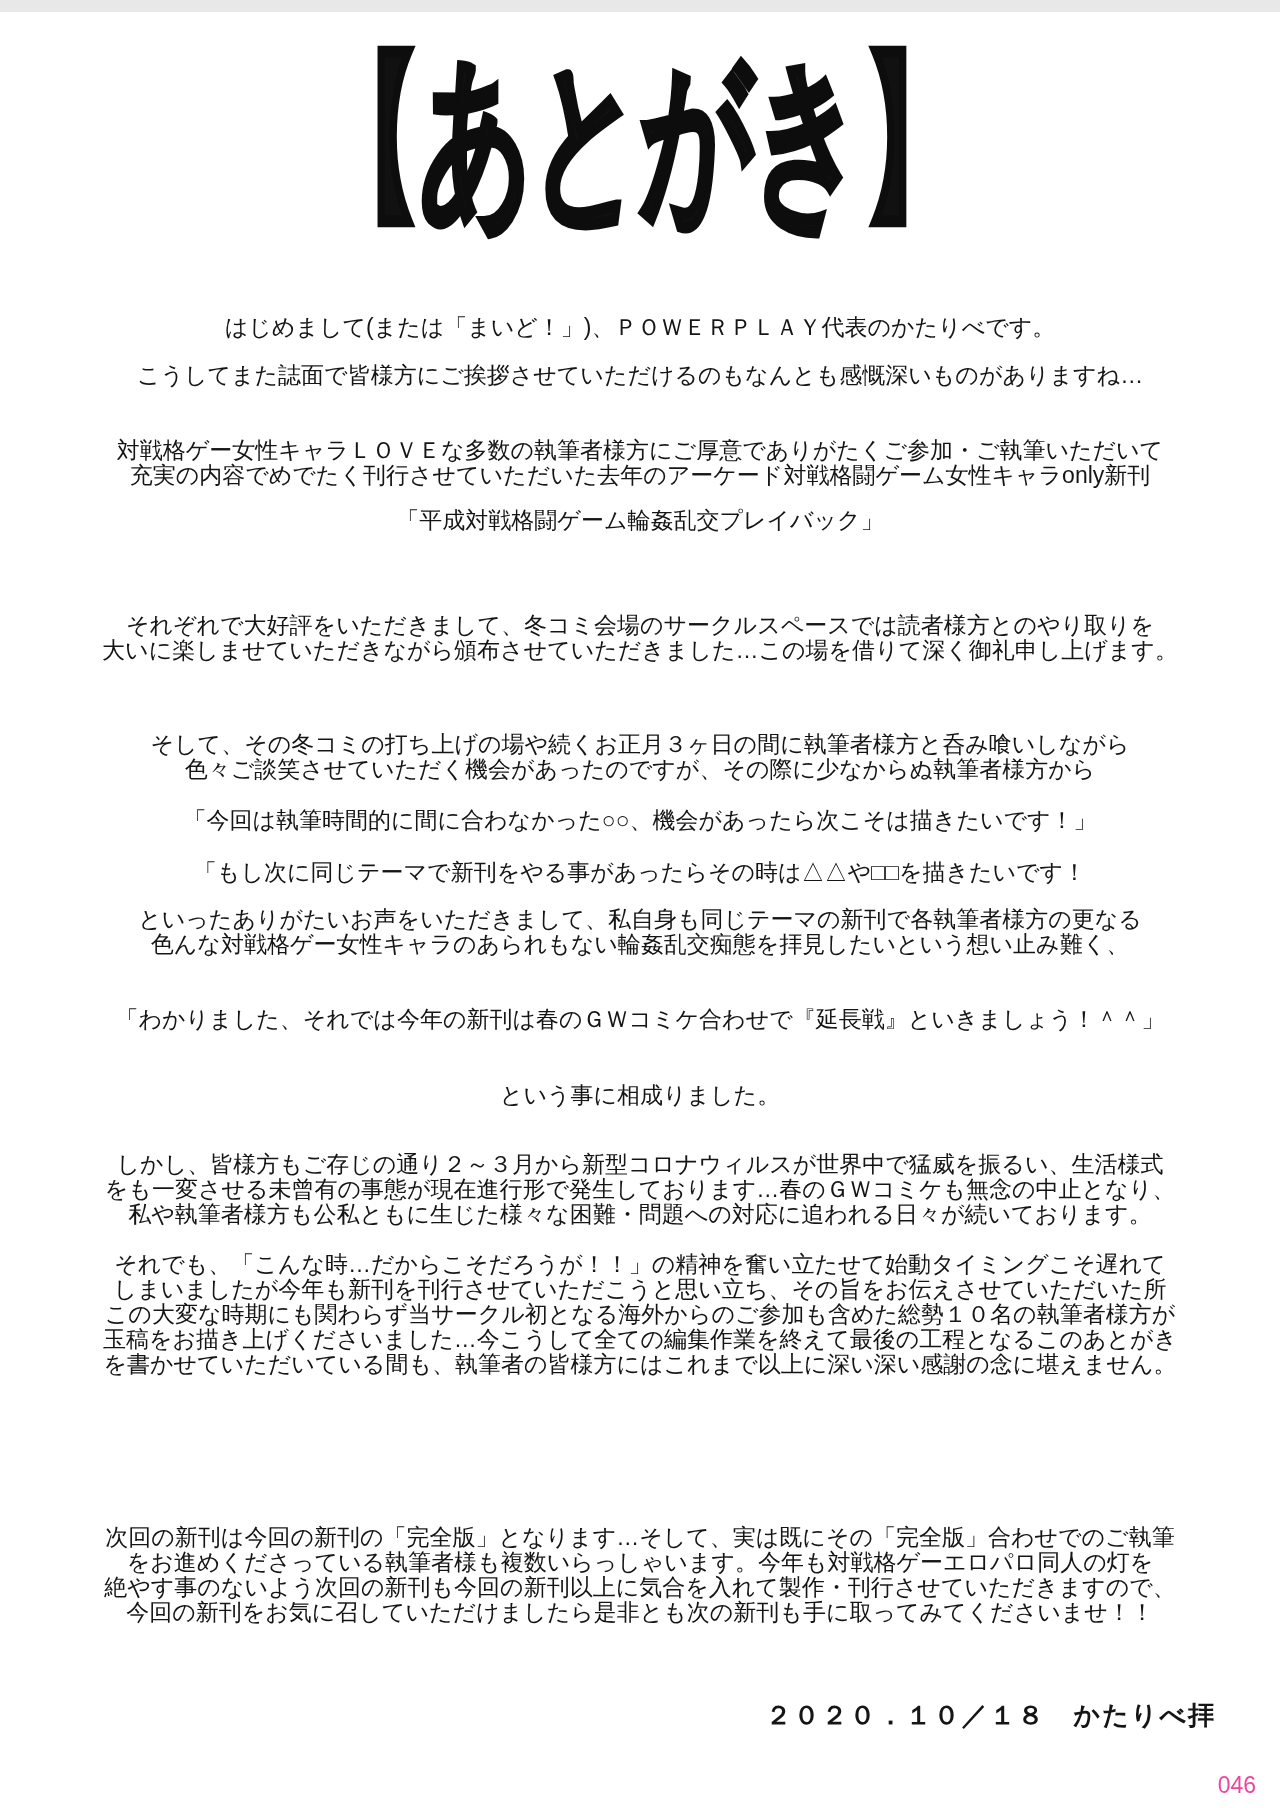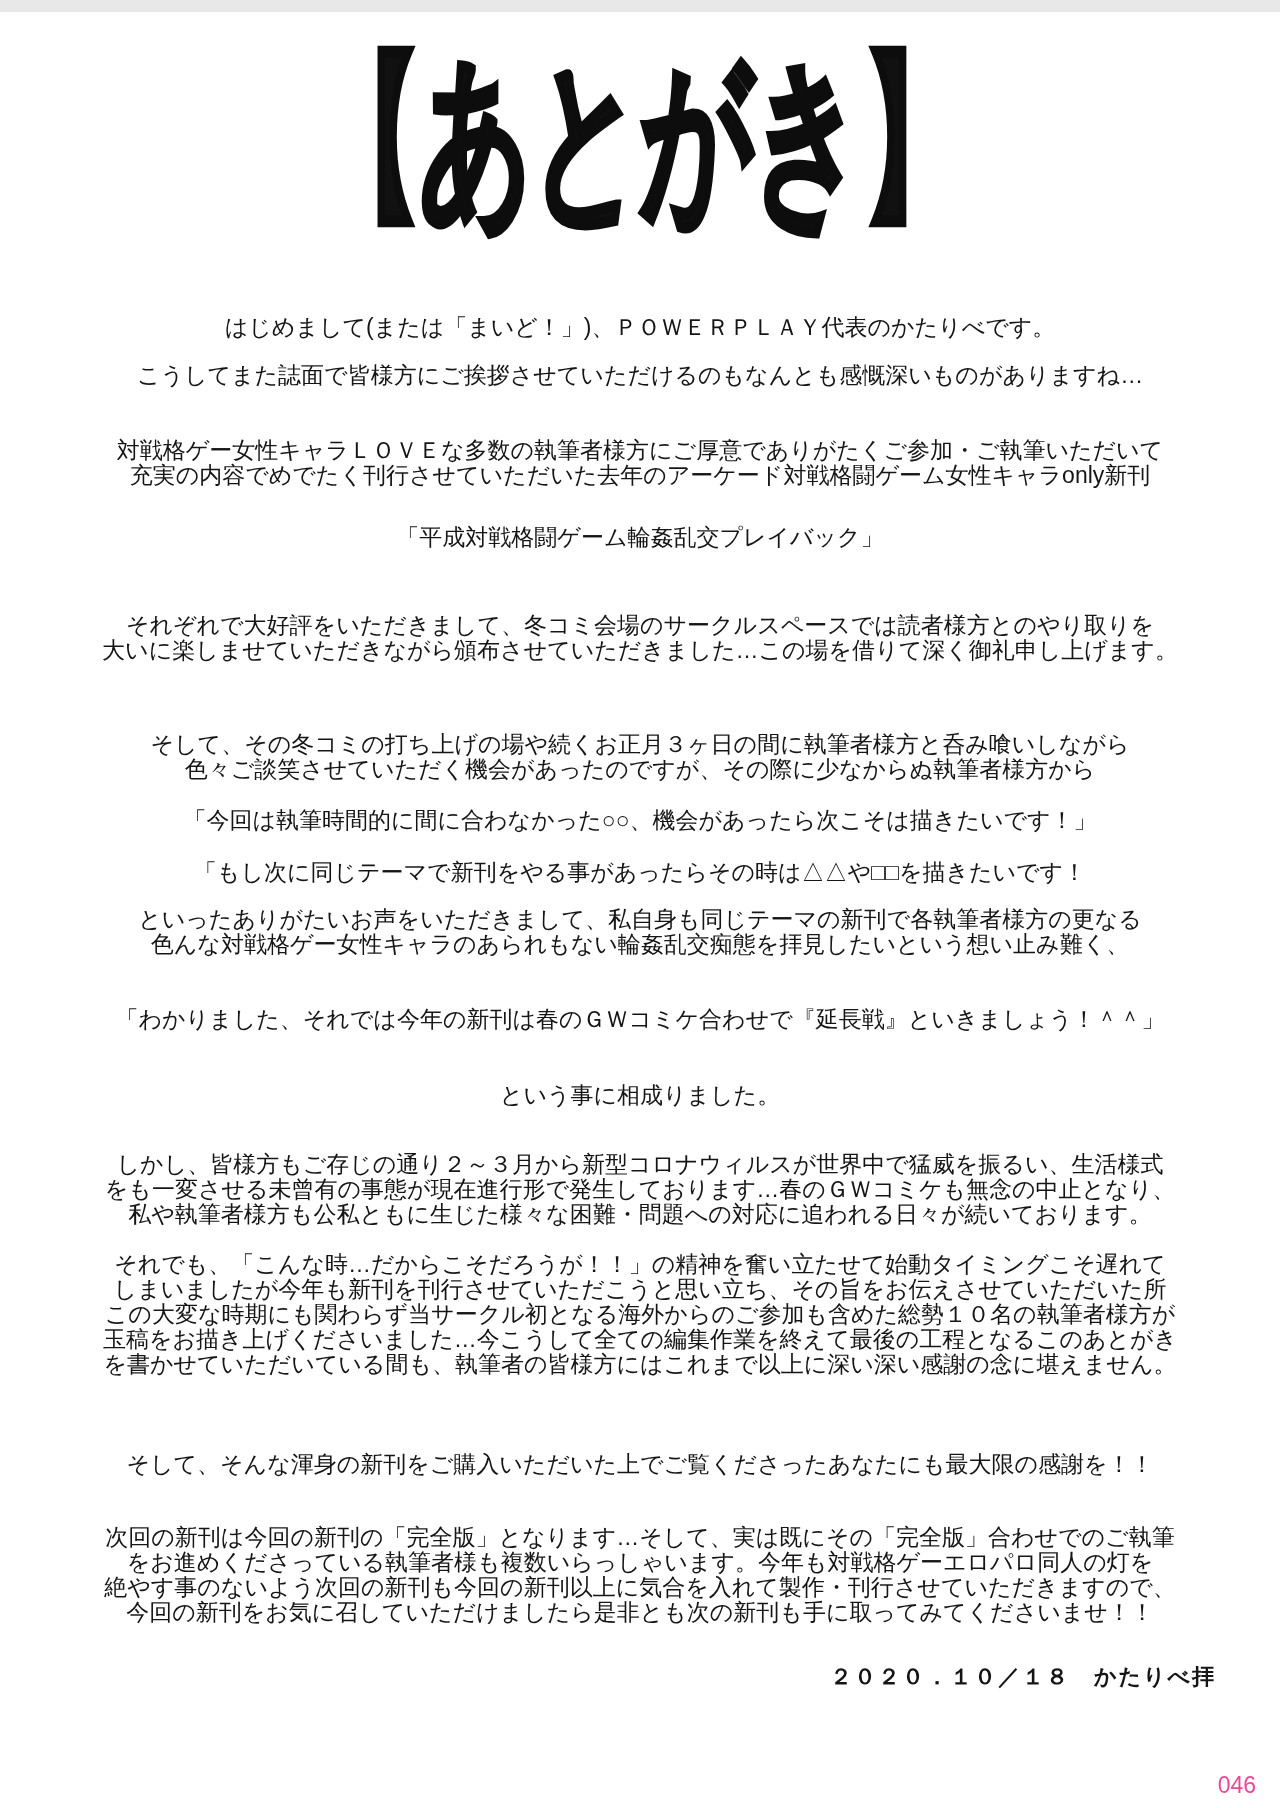--- a/index.html
+++ b/index.html
@@ -31,22 +31,22 @@
     text-align:center;
     font-size:23px;
     line-height:25px;
     font-weight:400;
     letter-spacing:0px;
     color:#151515;
   }
   .block .line{white-space:nowrap;}
   .signature{
     position:absolute;
-    top:1650px;right:64px;
-    font-size:22px;
+    top:1686px;right:64px;
+    font-size:26px;
     font-weight:700;
     letter-spacing:2px;
     color:#151515;
     white-space:nowrap;
   }
   .page-number{
     position:absolute;
     top:1760px;right:24px;
     font-size:23px;
     font-weight:400;
@@ -66,21 +66,21 @@
 
   <div class="block" style="top:351px;">
     <div class="line">こうしてまた誌面で皆様方にご挨拶させていただけるのもなんとも感慨深いものがありますね…</div>
   </div>
 
   <div class="block" style="top:426px;">
     <div class="line">対戦格ゲー女性キャラＬＯＶＥな多数の執筆者様方にご厚意でありがたくご参加・ご執筆いただいて</div>
     <div class="line">充実の内容でめでたく刊行させていただいた去年のアーケード対戦格闘ゲーム女性キャラonly新刊</div>
   </div>
 
-  <div class="block" style="top:513px;">
+  <div class="block" style="top:496px;">
     <div class="line">「平成対戦格闘ゲーム輪姦乱交プレイバック」</div>
   </div>
 
   <div class="block" style="top:601px;">
     <div class="line">それぞれで大好評をいただきまして、冬コミ会場のサークルスペースでは読者様方とのやり取りを</div>
     <div class="line">大いに楽しませていただきながら頒布させていただきました…この場を借りて深く御礼申し上げます。</div>
   </div>
 
   <div class="block" style="top:720px;">
     <div class="line">そして、その冬コミの打ち上げの場や続くお正月３ヶ日の間に執筆者様方と呑み喰いしながら</div>
@@ -115,23 +115,20 @@
   </div>
 
   <div class="block" style="top:1240px;">
     <div class="line">それでも、「こんな時…だからこそだろうが！！」の精神を奮い立たせて始動タイミングこそ遅れて</div>
     <div class="line">しまいましたが今年も新刊を刊行させていただこうと思い立ち、その旨をお伝えさせていただいた所</div>
     <div class="line">この大変な時期にも関わらず当サークル初となる海外からのご参加も含めた総勢１０名の執筆者様方が</div>
     <div class="line">玉稿をお描き上げくださいました…今こうして全ての編集作業を終えて最後の工程となるこのあとがき</div>
     <div class="line">を書かせていただいている間も、執筆者の皆様方にはこれまで以上に深い深い感謝の念に堪えません。</div>
   </div>
 
-  <div class="block" style="top:1440px;">
-    <div class="line">そして、そんな渾身の新刊をご購入いただいた上でご覧くださったあなたにも最大限の感謝を！！</div>
-  </div>
 
   <div class="block" style="top:1513px;">
     <div class="line">次回の新刊は今回の新刊の「完全版」となります…そして、実は既にその「完全版」合わせでのご執筆</div>
     <div class="line">をお進めくださっている執筆者様も複数いらっしゃいます。今年も対戦格ゲーエロパロ同人の灯を</div>
     <div class="line">絶やす事のないよう次回の新刊も今回の新刊以上に気合を入れて製作・刊行させていただきますので、</div>
     <div class="line">今回の新刊をお気に召していただけましたら是非とも次の新刊も手に取ってみてくださいませ！！</div>
   </div>
 
   <div class="signature">２０２０．１０／１８　かたりべ拝</div>
 

